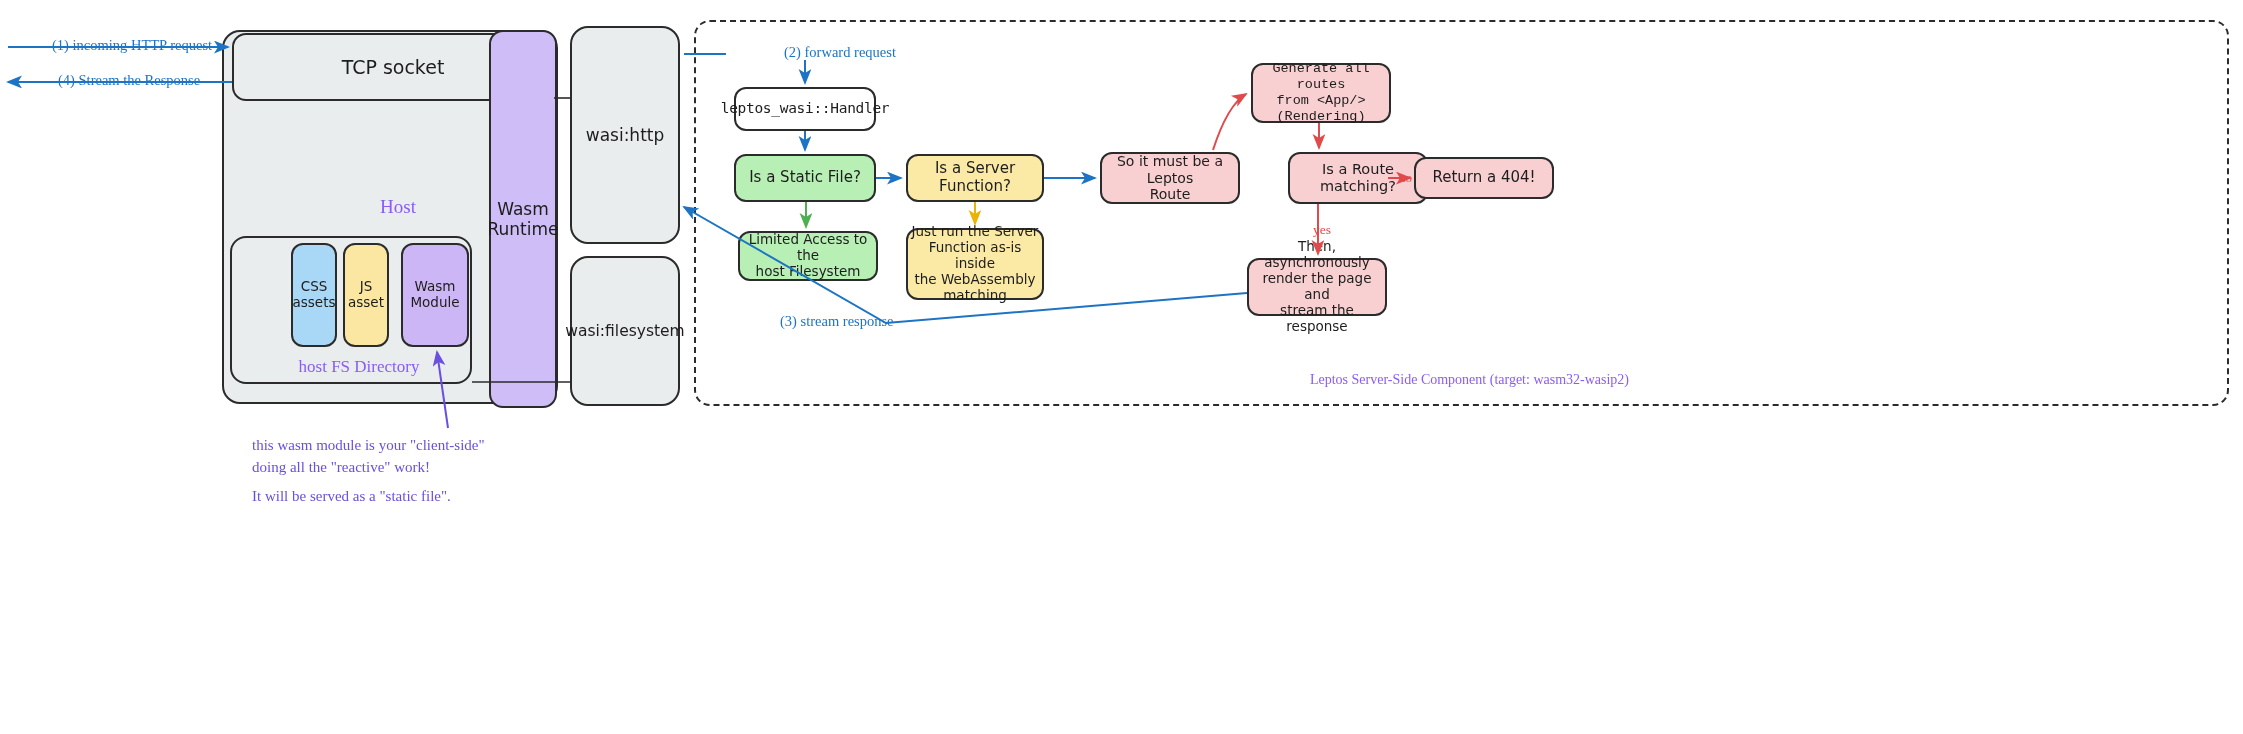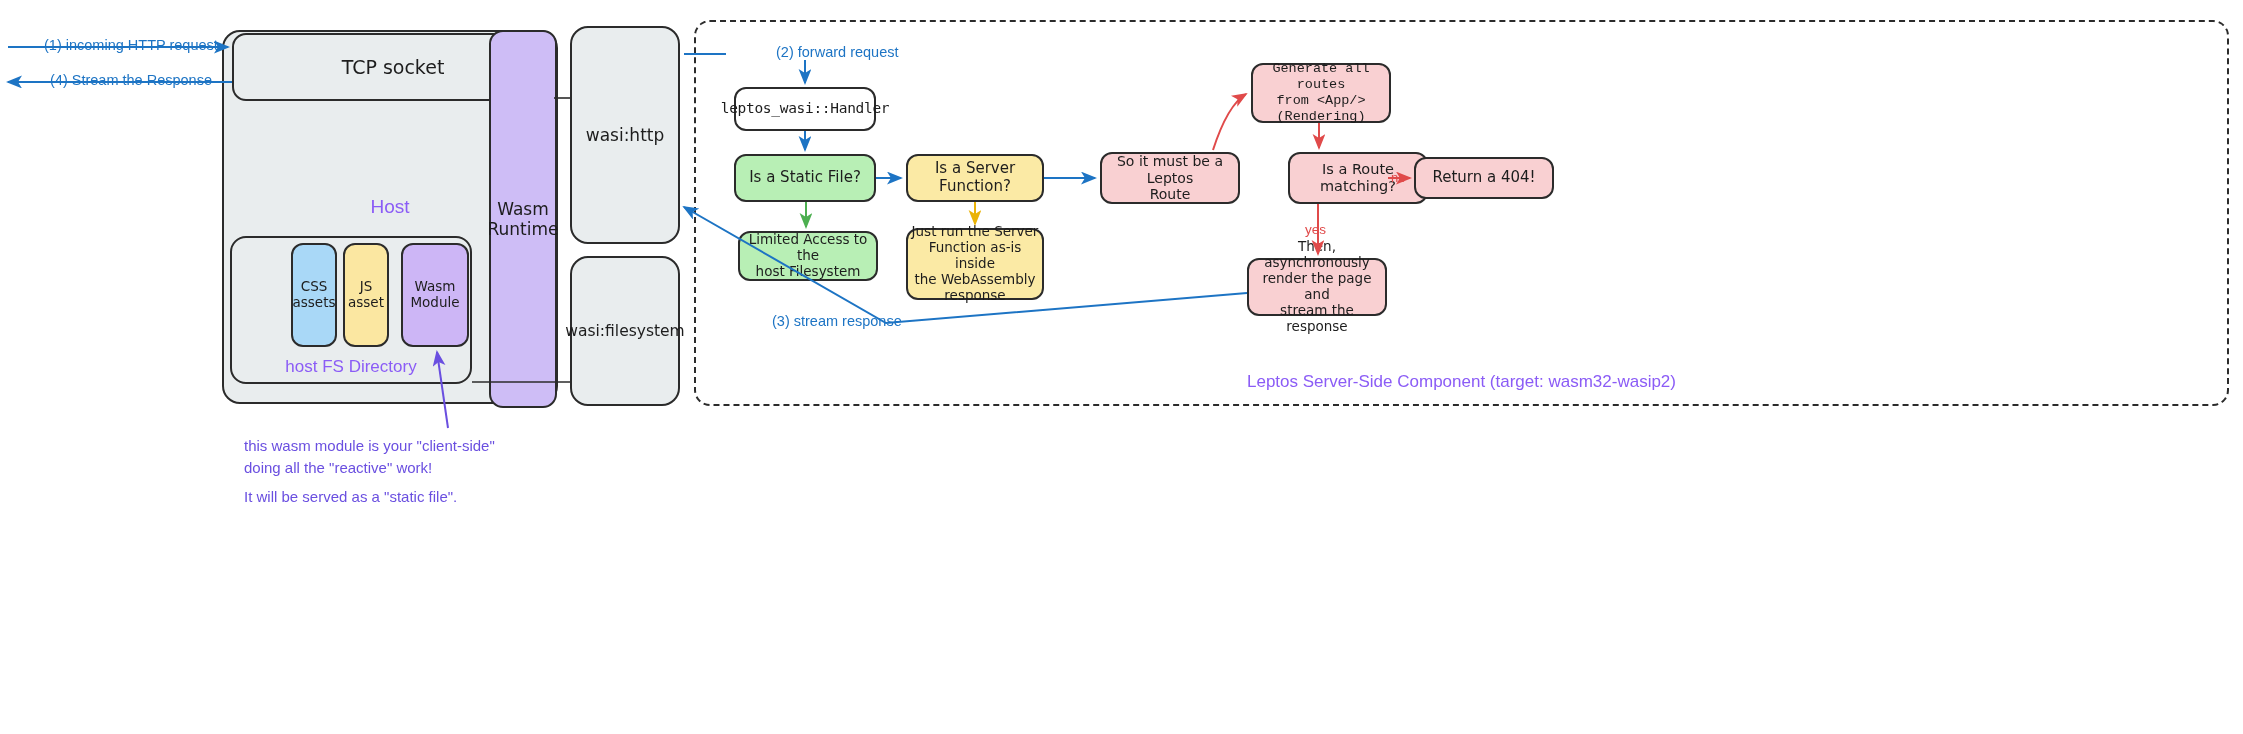--- a/index.html
+++ b/index.html
@@ -15,21 +15,21 @@
   .yellowasset{background:#fbe7a1;}
   .purpleasset{background:#cdb6f6;}
   .runtime{background:#cebdf6;}
   .white{background:#ffffff;}
   .green{background:#b8efb5;}
   .yellow{background:#fbeaa5;align-items:center;}
   .pink{background:#f9d0d2;}
 
   .mono{font-family:"DejaVu Sans Mono",monospace;letter-spacing:-0.3px;}
 
-  .lbl{position:absolute;white-space:pre-line;font-family:Liberation Sans, sans-serif;}
+  .lbl{position:absolute;white-space:pre-line;font-family:Liberation Serif, serif;margin-left:8px;}
   .blue-txt{color:#1d74c4;}
   .red-txt{color:#e04a4a;}
   .purple-txt{color:#6a4fe0;}
   .dark-txt{color:#8b5cf6;}
 
   .dashbox{position:absolute;box-sizing:border-box;border:2.4px dashed #2b2b2b;
            border-radius:16px;background:transparent;}
 
   svg.edges{position:absolute;left:0;top:0;width:2243px;height:734px;
             pointer-events:none;overflow:visible;}
@@ -69,42 +69,42 @@
   </div>
 
   <div class="node grey" style="left:570px;top:26px;width:110px;height:218px;border-radius:18px;font-size:17px;">
     <span>wasi:http</span>
   </div>
   <div class="node grey" style="left:570px;top:256px;width:110px;height:150px;border-radius:18px;font-size:15.5px;">
     <span>wasi:filesystem</span>
   </div>
 
   <div class="dashbox" style="left:694px;top:20px;width:1535px;height:386px;"></div>
-  <div class="lbl dark-txt" style="left:694px;top:372px;width:1535px;text-align:center;font-size:17px;">Leptos Server-Side Component (target: wasm32-wasip2)</div>
+  <div class="lbl dark-txt" style="left:694px;top:372px;width:1535px;text-align:center;font-size:14px;">Leptos Server-Side Component (target: wasm32-wasip2)</div>
 
   <div class="node white mono" style="left:734px;top:87px;width:142px;height:44px;border-radius:12px;font-size:14.5px;">
     <span>leptos_wasi::Handler</span>
   </div>
 
   <div class="node green" style="left:734px;top:154px;width:142px;height:48px;border-radius:12px;font-size:15px;">
     <span>Is a Static File?</span>
   </div>
   <div class="node green" style="left:738px;top:231px;width:140px;height:50px;border-radius:12px;font-size:13.5px;">
     <span>Limited Access to the
 host Filesystem</span>
   </div>
 
   <div class="node yellow" style="left:906px;top:154px;width:138px;height:48px;border-radius:12px;font-size:15px;">
     <span>Is a Server Function?</span>
   </div>
   <div class="node yellow" style="left:906px;top:228px;width:138px;height:72px;border-radius:12px;font-size:13.5px;">
     <span>Just run the Server
 Function as-is inside
 the WebAssembly
-response</span>
+matching</span>
   </div>
 
   <div class="node pink" style="left:1100px;top:152px;width:140px;height:52px;border-radius:12px;font-size:14px;">
     <span>So it must be a Leptos
 Route</span>
   </div>
 
   <div class="node pink" style="left:1251px;top:63px;width:140px;height:60px;border-radius:12px;font-size:13.5px;font-family:Liberation Mono, monospace;">
     <span>Generate all routes
 from &lt;App/&gt;

